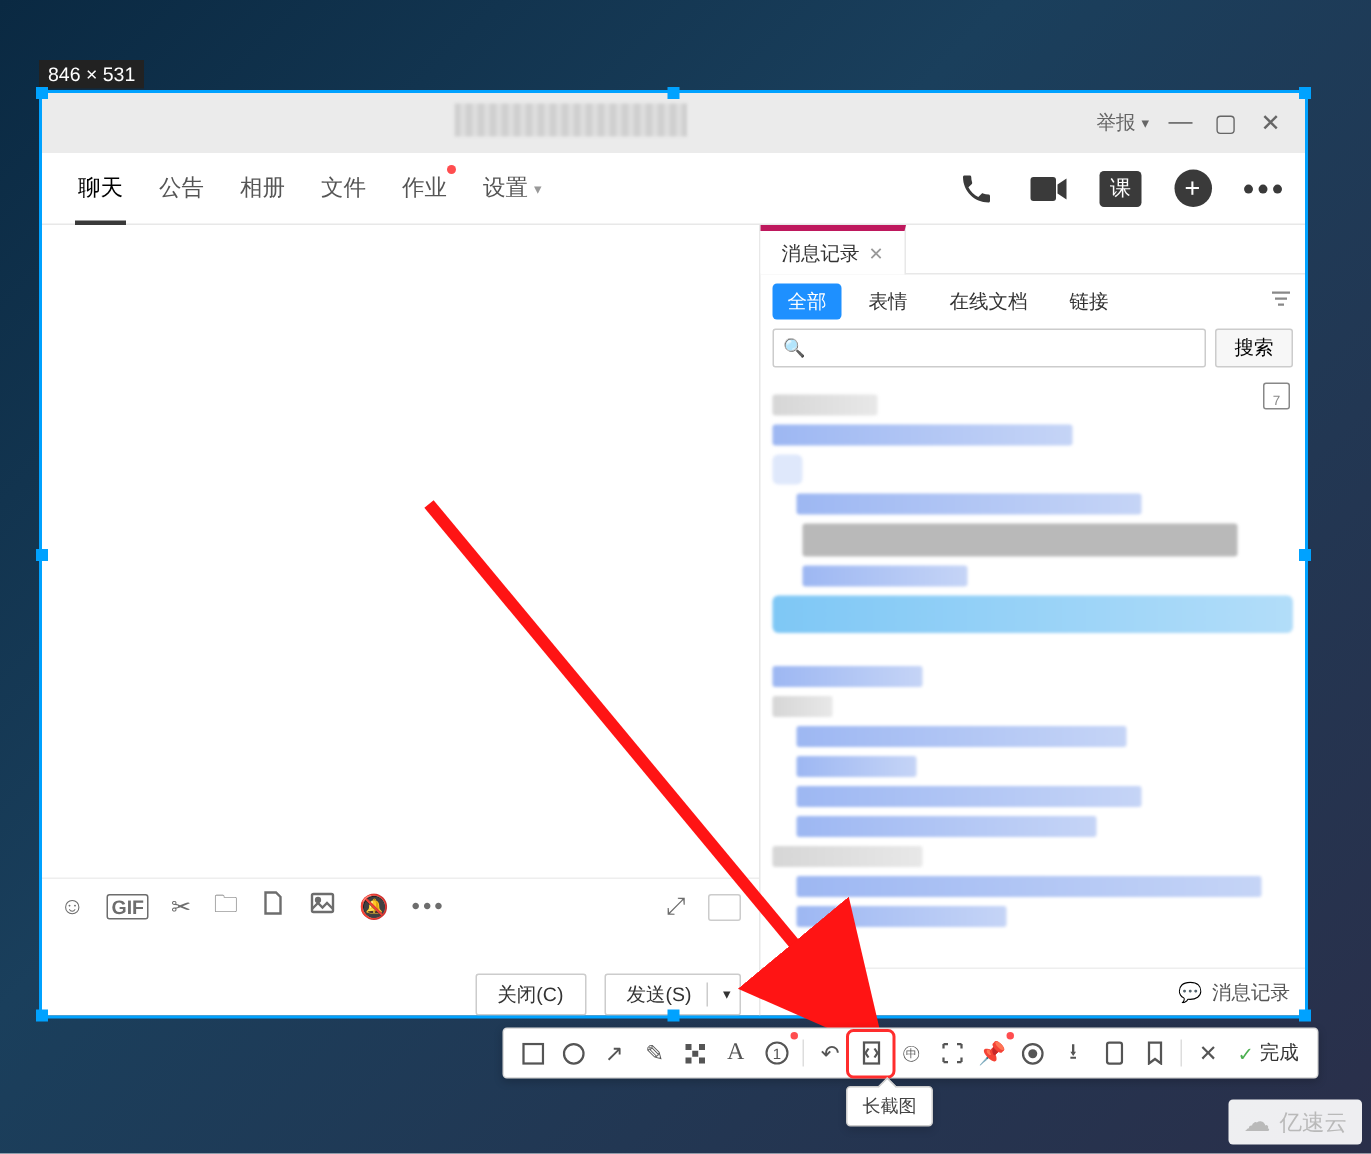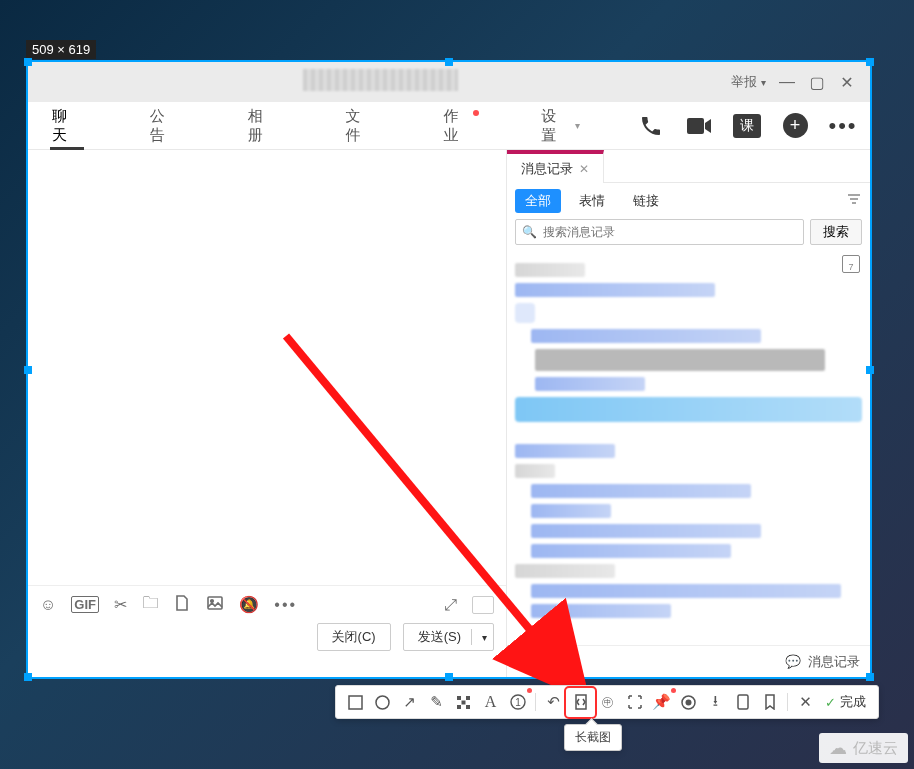--- a/index.html
+++ b/index.html
@@ -22,36 +22,36 @@
   .app { position: absolute; left: 28px; top: 62px; width: 842px; height: 615px; background: #fff; display: flex; flex-direction: column; }
 
   .titlebar { height: 40px; background: #ebebeb; display: flex; align-items: center; padding: 12px 8px; }
   .title-center { flex: 1; text-align: center; }
   .title-blur { display: inline-block; width: 155px; height: 22px; background: repeating-linear-gradient(90deg,#cfcfcf 0 4px,#dcdcdc 4px 8px); filter: blur(1px); }
   .win-btns { display: flex; align-items: center; gap: 0; }
   .win-btn { width: 30px; height: 30px; display: flex; align-items: center; justify-content: center; color: #666; cursor: default; }
   .report { font-size: 13px; color: #666; padding: 0 6px; display: flex; align-items: center; gap: 4px; }
   .chev { font-size: 10px; }
 
-  .tabs-row { height: 48px; display: flex; align-items: center; padding: 16px 12px; border-bottom: 1px solid #e8e8e8; gap: 44px; }
+  .tabs-row { height: 48px; display: flex; align-items: center; padding: 16px 12px; border-bottom: 1px solid #e8e8e8; }
   .tab { padding: 0 12px; height: 48px; display: flex; align-items: center; color: #555; font-size: 15px; cursor: default; position: relative; }
   .tab.active { color: #000; font-weight: 500; }
   .tab.active::after { content: ""; position: absolute; left: 10px; right: 10px; bottom: 0; height: 3px; background: #3a3a3a; }
   .tab .dot { position: absolute; top: 8px; right: 6px; width: 6px; height: 6px; background: #ff4d4f; border-radius: 50%; }
   .tabs-icons { margin-left: auto; display: flex; align-items: center; gap: 18px; color: #3a3a3a; }
   .tabs-icons .ti { width: 30px; height: 30px; display: flex; align-items: center; justify-content: center; cursor: default; }
   .badge-lesson { width: 28px; height: 24px; background: #3a3a3a; color: #fff; display: flex; align-items: center; justify-content: center; font-size: 14px; border-radius: 3px; }
   .plus-circle { width: 25px; height: 25px; border-radius: 50%; background: #3a3a3a; color: #fff; display: flex; align-items: center; justify-content: center; font-size: 18px; }
 
   .body-split { flex: 1; display: flex; min-height: 0; }
   .chat-col { width: 479px; display: flex; flex-direction: column; border-right: 1px solid #e8e8e8; }
   .chat-area { flex: 1; background: #fff; }
   .input-bar { height: 38px; display: flex; align-items: center; gap: 15px; padding: 0 12px; color: #6d6d6d; border-top: 1px solid #eee; }
   .input-bar .spacer { flex: 1; }
-  .bot-btns { height: 54px; display: flex; align-items: flex-start; justify-content: flex-end; padding: 0 12px; gap: 12px; }
+  .bot-btns { height: 54px; display: flex; align-items: flex-end; justify-content: flex-end; padding: 0 12px; gap: 12px; }
   .bot-btns .sq { margin-right:auto; width:24px; height:24px; border:1.5px solid #ccc; border-radius:4px; visibility:hidden;}
   .btn { height: 28px; padding: 0 14px; border: 1px solid #ccc; background: #fff; font-size: 13px; color: #333; display: flex; align-items: center; border-radius: 2px; }
   .btn.send { padding-right: 6px; display:flex; align-items:center; gap:6px; }
   .btn.send .sep { width:1px; height:16px; background:#ccc; margin:0 4px;}
 
   .side-col { flex: 1; display: flex; flex-direction: column; }
   .side-tab-head { height: 33px; border-bottom: 1px solid #e8e8e8; display: flex; }
   .side-tab { height: 33px; padding: 0 14px; display: flex; align-items: center; gap: 6px; font-size: 13px; color: #333; border-top: 2px solid transparent; border-right: 1px solid #e8e8e8; }
   .side-tab.active { border-top: 4px solid #be185d; background:#fff; }
   .side-tab .x { color:#999; font-size:12px; }
@@ -90,21 +90,21 @@
 
   .bubble { position: absolute; left: 564px; top: 724px; background: #fff; border: 1px solid #ccc; border-radius: 3px; padding: 4px 10px; font-size: 12px; color: #444; z-index: 71; box-shadow: 0 2px 6px rgba(0,0,0,.15);}
   .bubble::before { content:""; position:absolute; top:-5px; left:22px; width:8px; height:8px; background:#fff; border-left:1px solid #ccc; border-top:1px solid #ccc; transform:rotate(45deg);}
 
   .watermark { position: absolute; right: 6px; bottom: 6px; background: rgba(255,255,255,.92); color: #b9b9b9; font-size: 15px; padding: 4px 10px; border-radius: 3px; display:flex; align-items:center; gap:6px; z-index:80;}
   .watermark .wm-icon { font-size:18px;}
 </style>
 </head>
 <body>
 
-<div class="dim-label">509 × 619</div>
+<div class="dim-label">846 × 531</div>
 
 <div class="sel-border">
   <div class="sel-handle tl"></div>
   <div class="sel-handle tm"></div>
   <div class="sel-handle tr"></div>
   <div class="sel-handle lm"></div>
   <div class="sel-handle rm"></div>
   <div class="sel-handle bl"></div>
   <div class="sel-handle bm"></div>
   <div class="sel-handle br"></div>
@@ -206,30 +206,30 @@
     <div class="side-col">
       <div class="side-tab-head">
         <div class="side-tab active">
             <span>消息记录</span>
             <span class="x">✕</span>
           </div>
       </div>
       <div class="filter-row">
         <span class="filter-pill active">全部</span>
         <span class="filter-pill">表情</span>
+        <span class="filter-pill">在线文档</span>
         <span class="filter-pill">链接</span>
         <span class="filter-spacer"></span>
         <span class="filter-icon"><svg width="16" height="16" viewBox="0 0 16 16" fill="none" stroke="#888" stroke-width="1.5">
               <path d="M2 4h12M4 8h8M6 12h4"></path>
             </svg></span>
       </div>
       <div class="search-row">
         <div class="search-box">
           <span>🔍</span>
-          <input placeholder="搜索消息记录" style="">
         </div>
         <div class="search-btn">搜索</div>
       </div>
       <div class="msgs">
         <div class="cal-icon">7</div>
         <div class="blur-line bl-gray" style="width:70px;"></div>
         <div class="blur-line bl-blue" style="width:200px;"></div>
         <div class="bl-row">
             <div class="bl-box"></div>
           </div>

